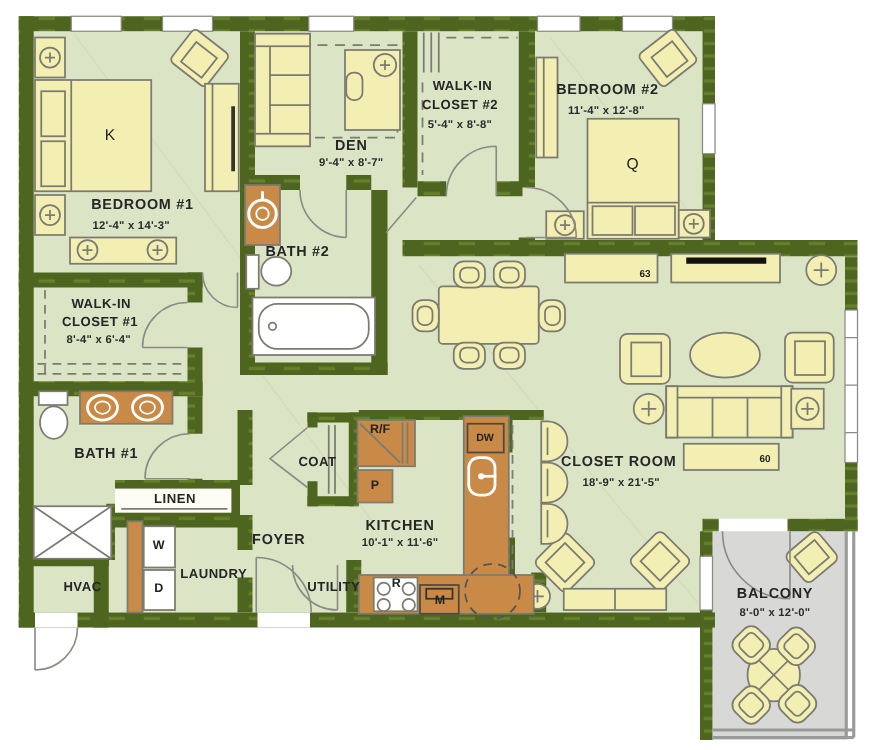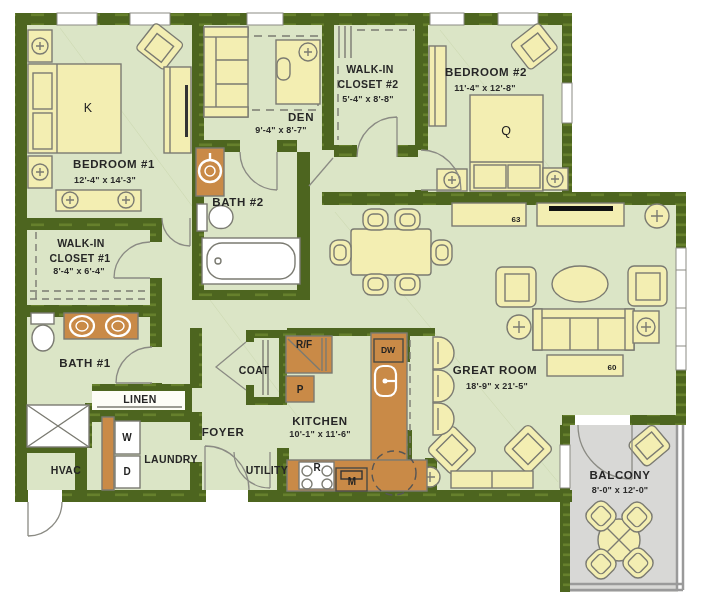--- a/index.html
+++ b/index.html
@@ -335,33 +335,33 @@
 
 <div class="lbl" style="left:114px;top:164px;">BEDROOM #1</div>
 <div class="dim" style="left:105px;top:180px;">12'-4" x 14'-3"</div>
 
 <div class="lbl sm" style="left:81px;top:243px;">WALK-IN</div>
 <div class="lbl sm" style="left:80px;top:258px;">CLOSET #1</div>
 <div class="dim" style="left:79px;top:271px;">8'-4" x 6'-4"</div>
 
 <div class="lbl" style="left:85px;top:363px;">BATH #1</div>
 
-<div class="lbl" style="left:281px;top:117px;margin-left:20px;">DEN</div>
+<div class="lbl" style="left:281px;top:117px;">DEN</div>
 <div class="dim" style="left:281px;top:130px;">9'-4" x 8'-7"</div>
 
 <div class="lbl" style="left:238px;top:202px;">BATH #2</div>
 
 <div class="lbl sm" style="left:370px;top:69px;">WALK-IN</div>
 <div class="lbl sm" style="left:368px;top:84px;">CLOSET #2</div>
 <div class="dim" style="left:368px;top:99px;">5'-4" x 8'-8"</div>
 
 <div class="lbl" style="left:486px;top:72px;">BEDROOM #2</div>
 <div class="dim" style="left:485px;top:88px;">11'-4" x 12'-8"</div>
 
-<div class="lbl" style="left:495px;top:370px;">GREAT ROOM</div>
+<div class="lbl" style="left:495px;top:370px;">CLOSET ROOM</div>
 <div class="dim" style="left:497px;top:386px;">18'-9" x 21'-5"</div>
 
 <div class="lbl" style="left:320px;top:421px;">KITCHEN</div>
 <div class="dim" style="left:320px;top:434px;">10'-1" x 11'-6"</div>
 
 <div class="lbl" style="left:620px;top:475px;">BALCONY</div>
 <div class="dim" style="left:620px;top:490px;">8'-0" x 12'-0"</div>
 
 <div class="lbl" style="left:223px;top:432px;">FOYER</div>
 <div class="lbl sm" style="left:254px;top:370px;">COAT</div>

